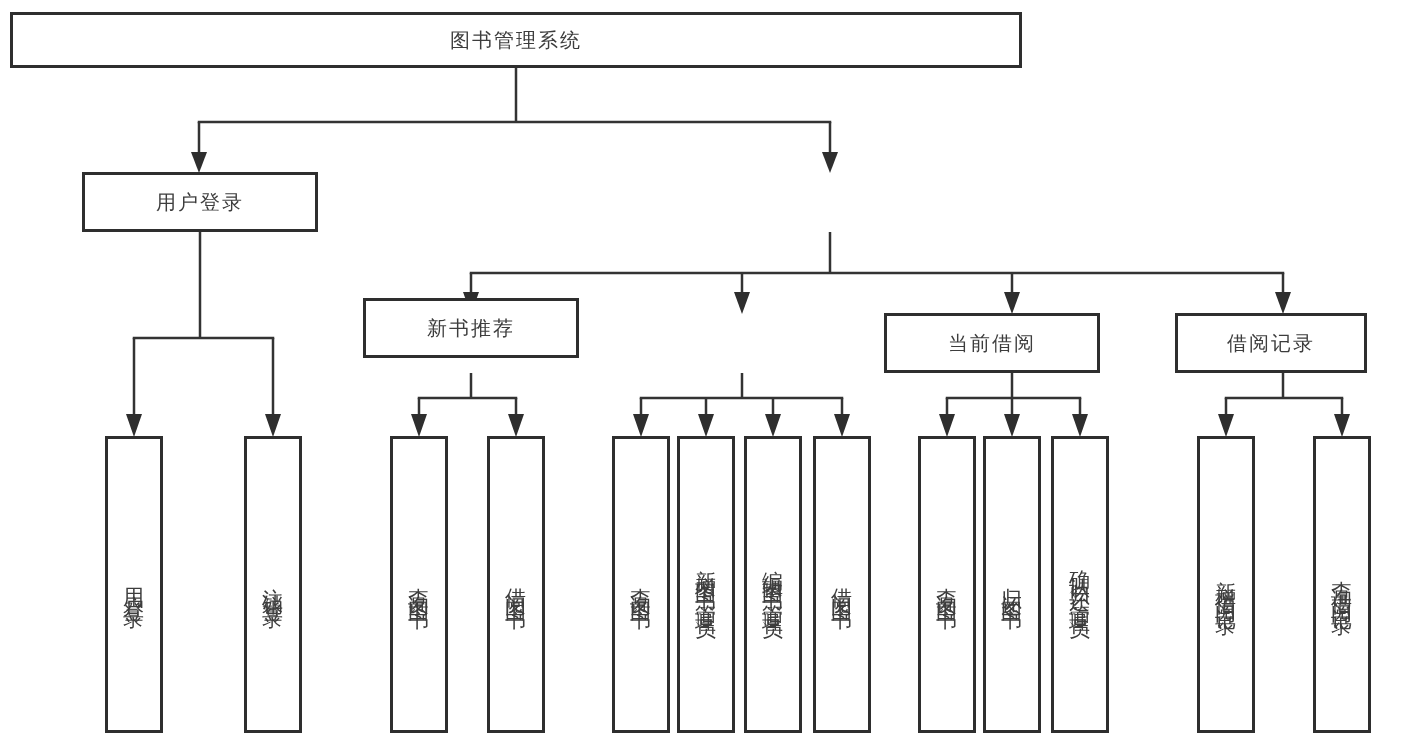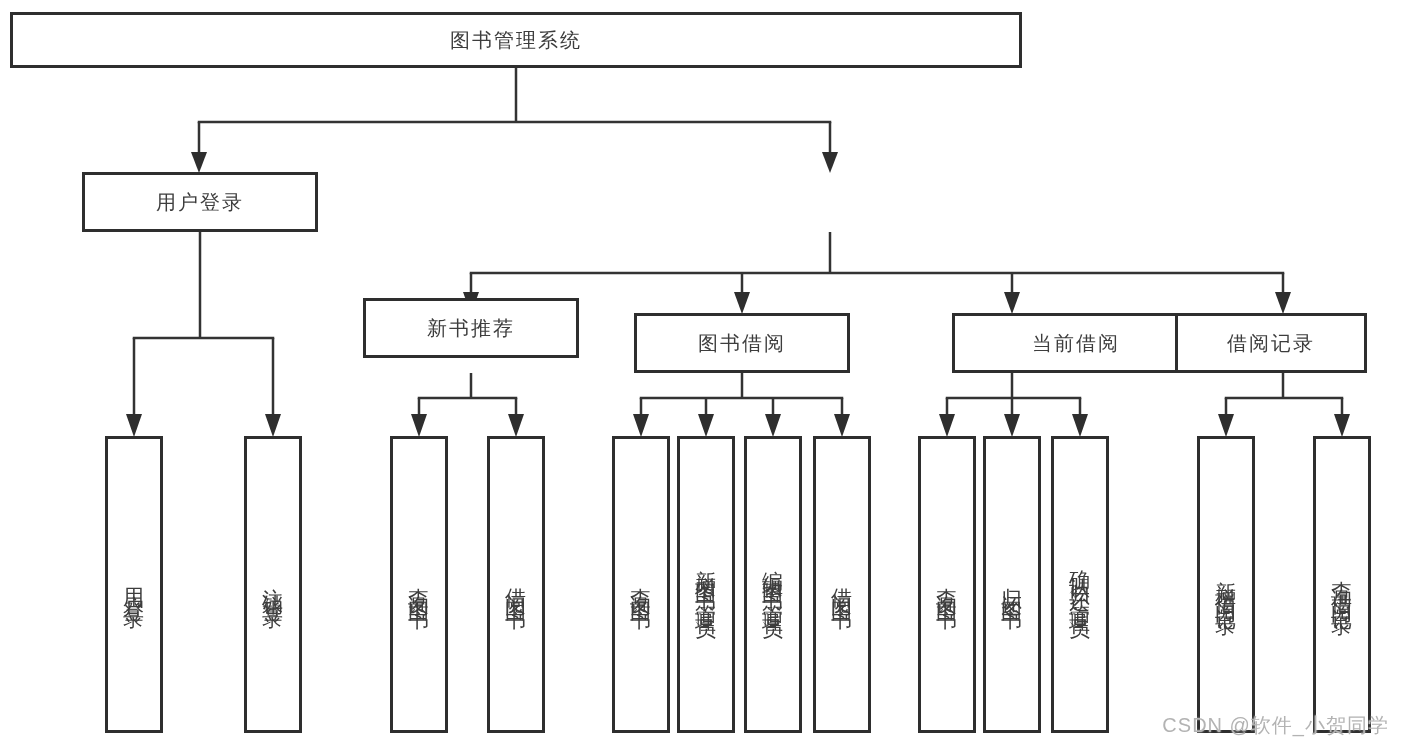--- a/index.html
+++ b/index.html
@@ -125,37 +125,35 @@
       <line x1="1342" y1="398" x2="1342" y2="416"></line>
       <polygon points="1334,414 1350,414 1342,437"></polygon>
     </g>
   </svg>
 
   <div class="node hnode" style="left:10px;top:12px;width:1012px;height:56px">图书管理系统</div>
 
   <div class="node hnode" style="left:82px;top:172px;width:236px;height:60px">用户登录</div>
 
   <div class="node hnode" style="left:363px;top:298px;width:216px;height:60px">新书推荐</div>
-  <div class="node hnode" style="left:634px;top:313px;width:216px;height:60px">图书借阅</div>
-  <div class="node hnode" style="left:952px;top:313px;width:248px;height:60px">当前借阅</div>
+  <div class="node hnode" style="left:884px;top:313px;width:216px;height:60px">当前借阅</div>
   <div class="node hnode" style="left:1175px;top:313px;width:192px;height:60px">借阅记录</div>
 
   <div class="node leaf" style="left:105px;top:436px;width:58px;height:297px">用户登录</div>
   <div class="node leaf" style="left:244px;top:436px;width:58px;height:297px">注销登录</div>
 
   <div class="node leaf" style="left:390px;top:436px;width:58px;height:297px">查询图书</div>
   <div class="node leaf" style="left:487px;top:436px;width:58px;height:297px">借阅图书</div>
 
   <div class="node leaf" style="left:612px;top:436px;width:58px;height:297px">查询图书</div>
   <div class="node leaf" style="left:677px;top:436px;width:58px;height:297px">新增图书（管理员）</div>
   <div class="node leaf" style="left:744px;top:436px;width:58px;height:297px">编辑图书（管理员）</div>
   <div class="node leaf" style="left:813px;top:436px;width:58px;height:297px">借阅图书</div>
 
   <div class="node leaf" style="left:918px;top:436px;width:58px;height:297px">查询图书</div>
   <div class="node leaf" style="left:983px;top:436px;width:58px;height:297px">归还图书</div>
   <div class="node leaf" style="left:1051px;top:436px;width:58px;height:297px">确认归还（管理员）</div>
 
   <div class="node leaf" style="left:1197px;top:436px;width:58px;height:297px">新增借阅记录</div>
   <div class="node leaf" style="left:1313px;top:436px;width:58px;height:297px">查询借阅记录</div>
 
-  <div class="watermark">CSDN @软件_小贺同学</div>
 
 </div>
 
 </body></html>

